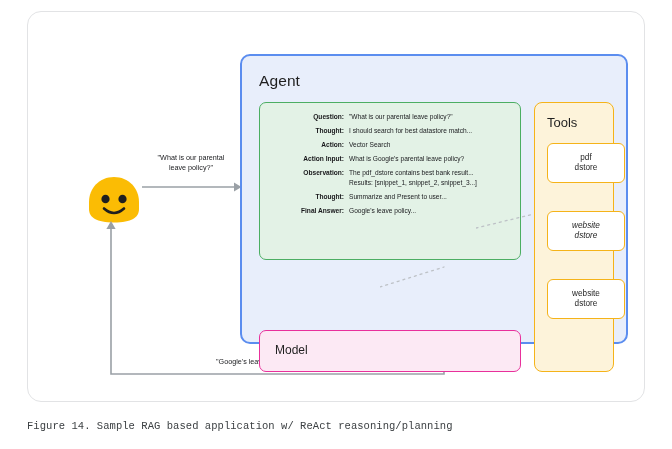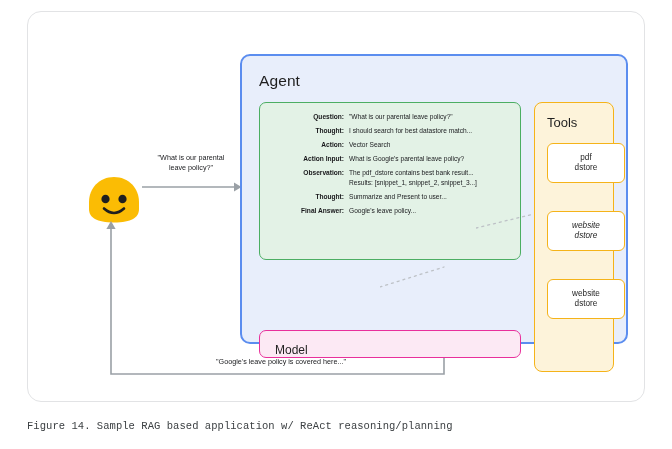--- a/index.html
+++ b/index.html
@@ -89,21 +89,21 @@
     display: block;
     margin-top: 2.5px;
   }
 
   
   #model-box {
     position: absolute;
     left: 17px;
     top: 274px;
     width: 262px;
-    height: 28px;
+    height: 42px;
     background: #fce9f4;
     border: 1.6px solid #e8309b;
     border-radius: 7px;
     box-sizing: border-box;
   }
   #model-title {
     position: absolute;
     left: 15px;
     top: 12px;
     font-size: 12px;

